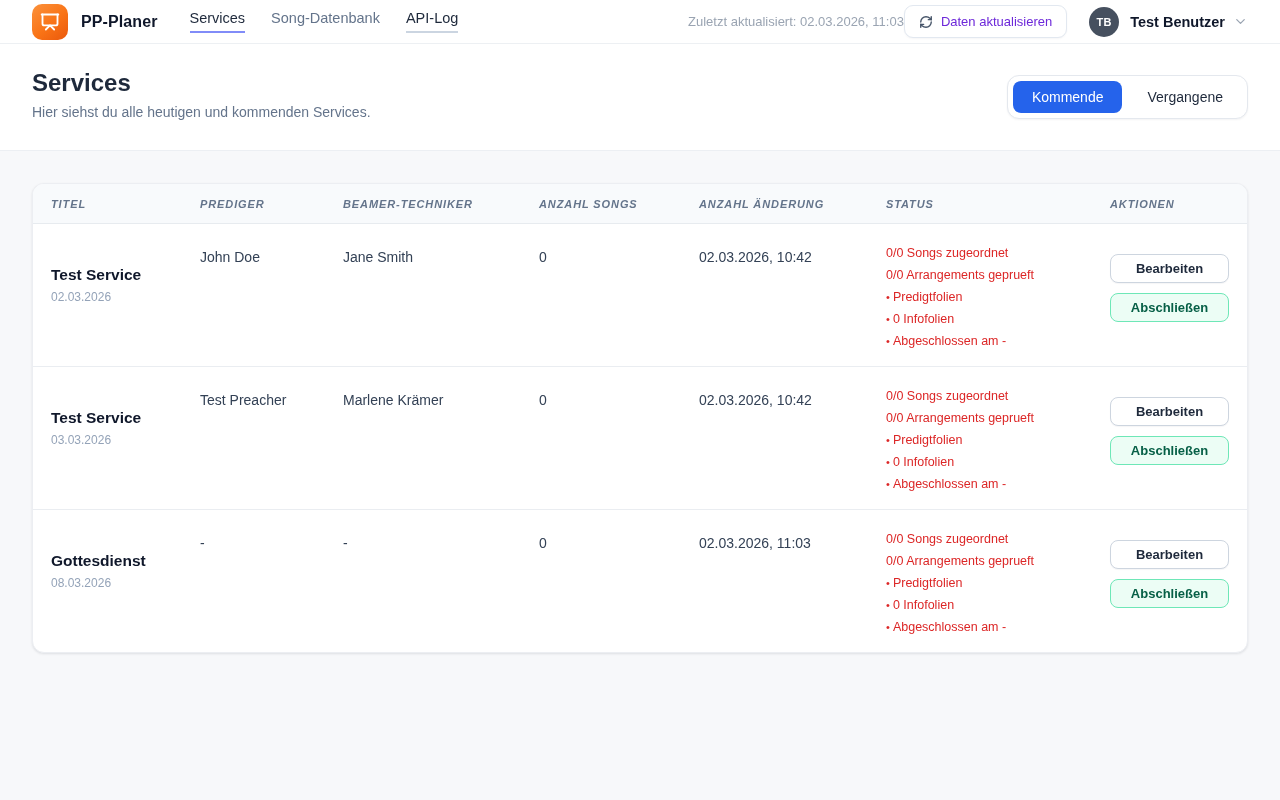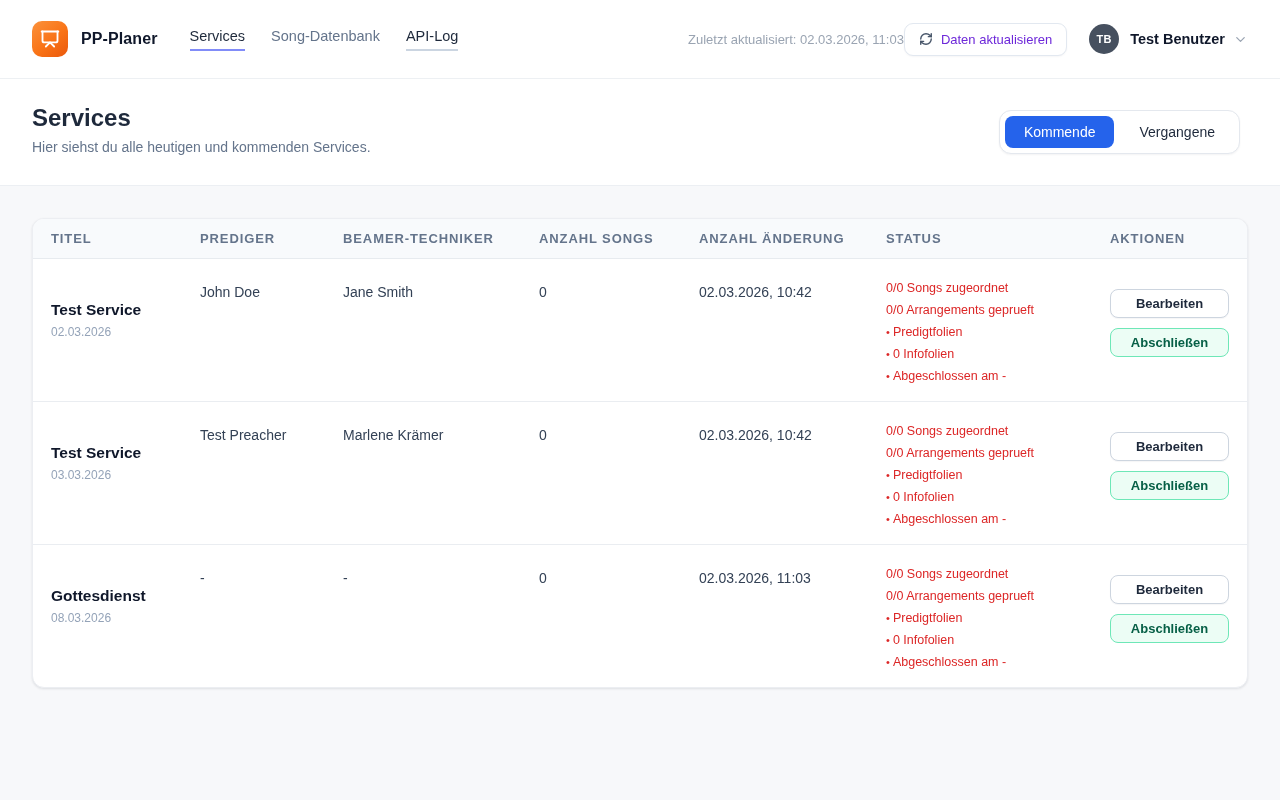--- a/index.html
+++ b/index.html
@@ -4,21 +4,21 @@
 <style>
   * { margin:0; padding:0; box-sizing:border-box; }
   html,body { width:1280px; height:800px; overflow:hidden; }
   body {
     font-family:"Liberation Sans","DejaVu Sans",sans-serif;
     background:#f7f8fa; color:#1e293b;
   }
 
   
   .app-header {
-    height:79px; background:#fff; border-bottom:1px solid #edf0f3;
+    height:44px; background:#fff; border-bottom:1px solid #edf0f3;
     display:flex; align-items:center; justify-content:space-between;
     padding:0 32px;
   }
   .hdr-left { display:flex; align-items:center; }
   .logo-box {
     width:36px; height:36px; border-radius:10px;
     background:linear-gradient(140deg,#fb923c 0%,#f97316 55%,#ea580c 100%);
     display:flex; align-items:center; justify-content:center;
     color:#fff;
   }
@@ -48,21 +48,21 @@
   .chevron { color:#9aa4b2; display:flex; }
 
   
   .page-head {
     background:#fff; border-bottom:1px solid #eceff3;
     padding:25px 32px 30px; position:relative;
   }
   .page-title { font-size:24px; font-weight:700; color:#1e293b; }
   .page-subtitle { font-size:14px; color:#64748b; margin-top:7px; }
   .segmented {
-    position:absolute; right:40px; top:50%; transform:translateY(-50%);
+    position:absolute; right:32px; top:50%; transform:translateY(-50%);
     background:#fff; border:1px solid #e4e8ee; border-radius:12px;
     padding:5px; display:flex; gap:6px;
     box-shadow:0 1px 2px rgba(16,24,40,.05);
   }
   .seg-btn {
     border:none; background:transparent; font-family:inherit;
     font-size:14px; font-weight:500; color:#1e293b;
     padding:8px 19px; border-radius:8px; cursor:pointer;
   }
   .seg-btn.active { background:#2563eb; color:#fff; }
@@ -74,22 +74,22 @@
     box-shadow:0 1px 3px rgba(16,24,40,.07), 0 1px 2px rgba(16,24,40,.04);
     overflow:hidden;
   }
   .grid-row {
     display:grid;
     grid-template-columns:149px 143px 196px 160px 187px 224px 1fr;
     padding:0 18px;
   }
   .thead { background:#f8fafc; border-bottom:1px solid #e7ebef; height:40px; align-items:center; }
   .th {
-    font-size:13px; font-weight:700; color:#64748b;
-    letter-spacing:.9px; white-space:nowrap;
+    font-size:11px; font-weight:700; color:#64748b;
+    letter-spacing:.9px; white-space:nowrap;font-style:italic;
   }
   .trow { min-height:137px; align-items:start; padding-top:18px; padding-bottom:14px; }
   .trow + .trow { border-top:1px solid #eaedf1; }
   .cell { font-size:14px; color:#334155; padding-top:7px; padding-right:14px; }
   .title-cell { padding-top:2px; }
   .svc-title { font-size:15.5px; font-weight:600; color:#0f172a;margin-top:22px; }
   .svc-date { font-size:12px; color:#94a3b8; margin-top:6px; }
   .status-list { list-style:none; padding-top:0; }
   .status-list li {
     color:#dc2626; font-size:12.5px; line-height:22px; white-space:nowrap;

